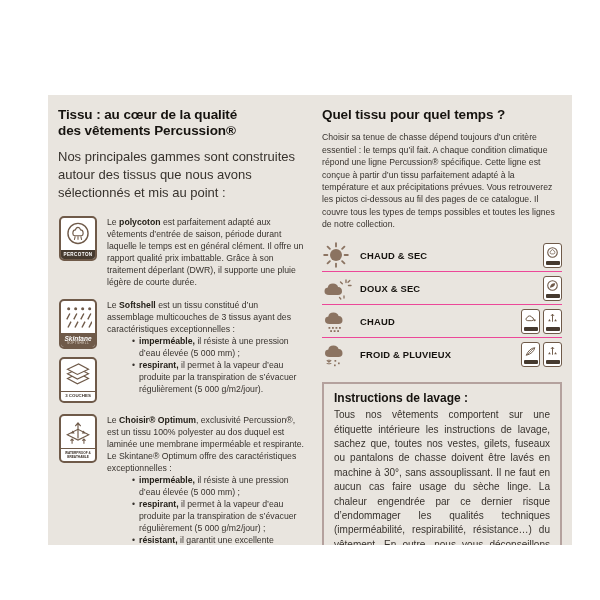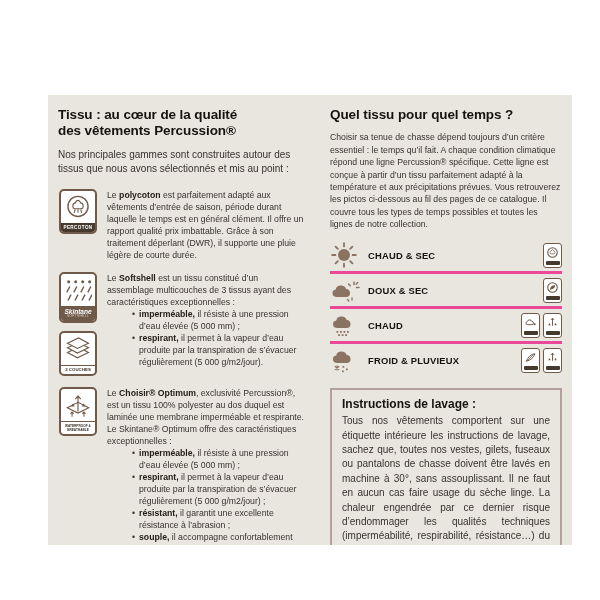--- a/index.html
+++ b/index.html
@@ -1,48 +1,48 @@
 <!DOCTYPE html>
 <html><head>
 <meta charset="utf-8">
 <style>
   html,body{margin:0;padding:0;}
   body{width:600px;height:600px;background:#ffffff;overflow:hidden;
        font-family:"Liberation Sans",sans-serif;-webkit-font-smoothing:antialiased;}
   .page{position:relative;width:600px;height:600px;background:#ffffff;}
   .panel{position:absolute;left:48px;top:95px;width:524px;height:450px;
-         background:#e9e5df;box-sizing:border-box;display:flex;gap:24px;
+         background:#e9e5df;box-sizing:border-box;display:flex;gap:16px;
          padding:10px 10px 0 10px;overflow:hidden;}
   .col-left{width:248px;flex-shrink:0;}
   .col-right{flex:1;min-width:0;}
 
   .h-title{font-size:13.5px;line-height:1.22;margin:2px 0 8px;color:#16130f;
            font-weight:bold;letter-spacing:-0.1px;}
-  .intro{font-size:10px;line-height:1.4;color:#37322d;margin:0 0 13px;}
+  .intro{font-size:13px;line-height:1.4;color:#37322d;margin:0 0 13px;}
 
   .section{display:flex;gap:9px;margin-bottom:11px;}
   .badge-col{width:40px;display:flex;flex-direction:column;gap:8px;align-items:center;flex-shrink:0;}
   .badge{width:38px;border:2px solid #6f5a49;border-radius:5px;background:#fff;
          overflow:hidden;box-sizing:border-box;}
   .badge-icon{height:32px;display:flex;align-items:center;justify-content:center;}
   .band{font-size:4.6px;text-align:center;padding:2px 0;line-height:1.1;}
   .band-dark{background:#463a2f;color:#fff;font-weight:bold;letter-spacing:0.4px;}
   .band-brown{background:#6f5a49;color:#fff;}
   .skintane-script{font-style:italic;font-weight:bold;font-size:6.5px;display:block;}
   .skintane-sub{font-size:3.2px;letter-spacing:0.4px;display:block;color:#ddd2c6;}
   .band-light{color:#3a2f26;font-weight:bold;border-top:1px solid #6f5a49;font-size:4.4px;}
   .band-tiny{color:#3a2f26;font-weight:bold;border-top:1px solid #6f5a49;font-size:3.2px;line-height:1.25;}
 
   .section-text{font-size:8.7px;line-height:1.38;color:#37322d;flex:1;min-width:0;}
   .section-text b{color:#242019;}
   .bullet{position:relative;padding-left:8px;margin-left:24px;}
   .bullet::before{content:"•";position:absolute;left:1px;}
 
   .r-intro{font-size:8.7px;line-height:1.42;color:#37322d;margin:0 0 9px;}
-  .wrow{display:flex;align-items:center;height:32px;border-top:3px solid #ec4899;}
+  .wrow{display:flex;align-items:center;height:32px;border-top:1px solid #ec4899;}
   .wrow.first{border-top:none;}
   .wicon{width:38px;flex-shrink:0;display:flex;align-items:center;}
   .wlabel{font-size:9.4px;font-weight:bold;color:#16130f;letter-spacing:0.2px;flex:1;}
   .wbadges{display:flex;gap:3px;}
   .mini{width:19px;height:25px;border:1.5px solid #6f5a49;border-radius:3px;background:#fff;
         display:flex;flex-direction:column;box-sizing:border-box;}
   .mini .mi{flex:1;display:flex;align-items:center;justify-content:center;}
   .mini .mband{height:4.5px;background:#463a2f;margin:0 1.5px 1.5px;border-radius:1px;}
 
   .washbox{margin-top:12px;border:2px solid #b4a19d;padding:7px 10px 4px;background:#e9e5df;}

